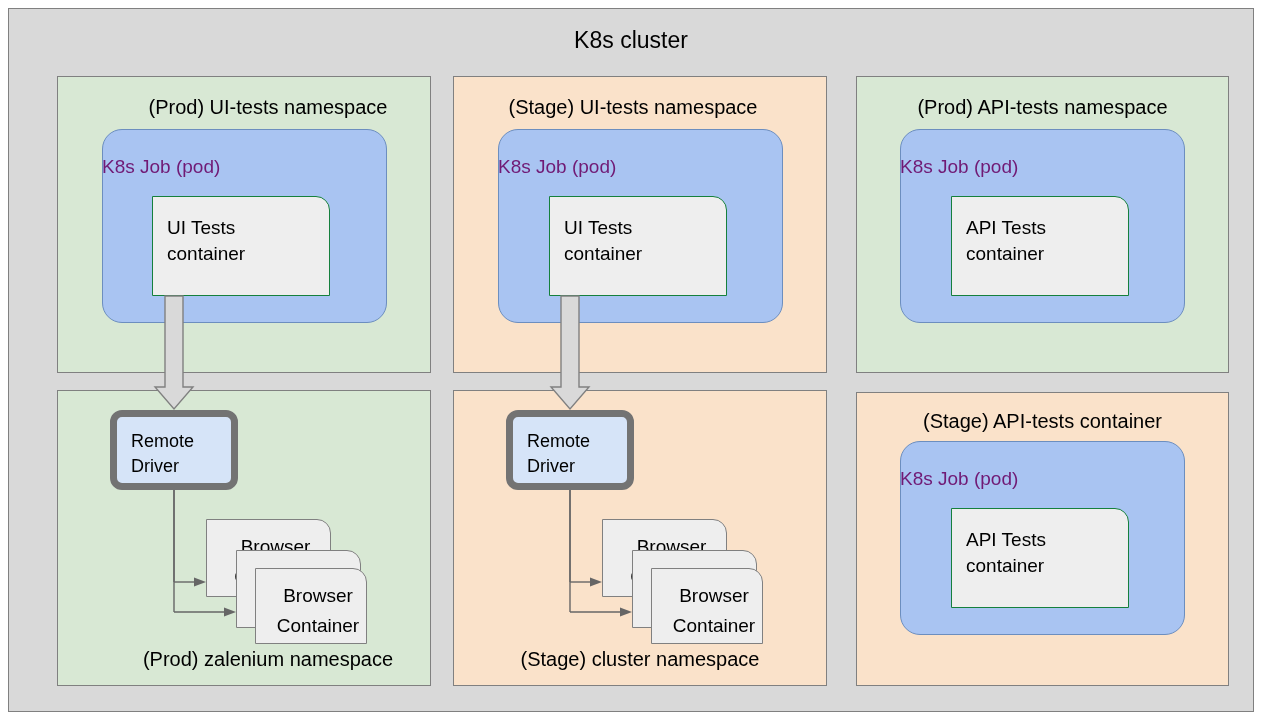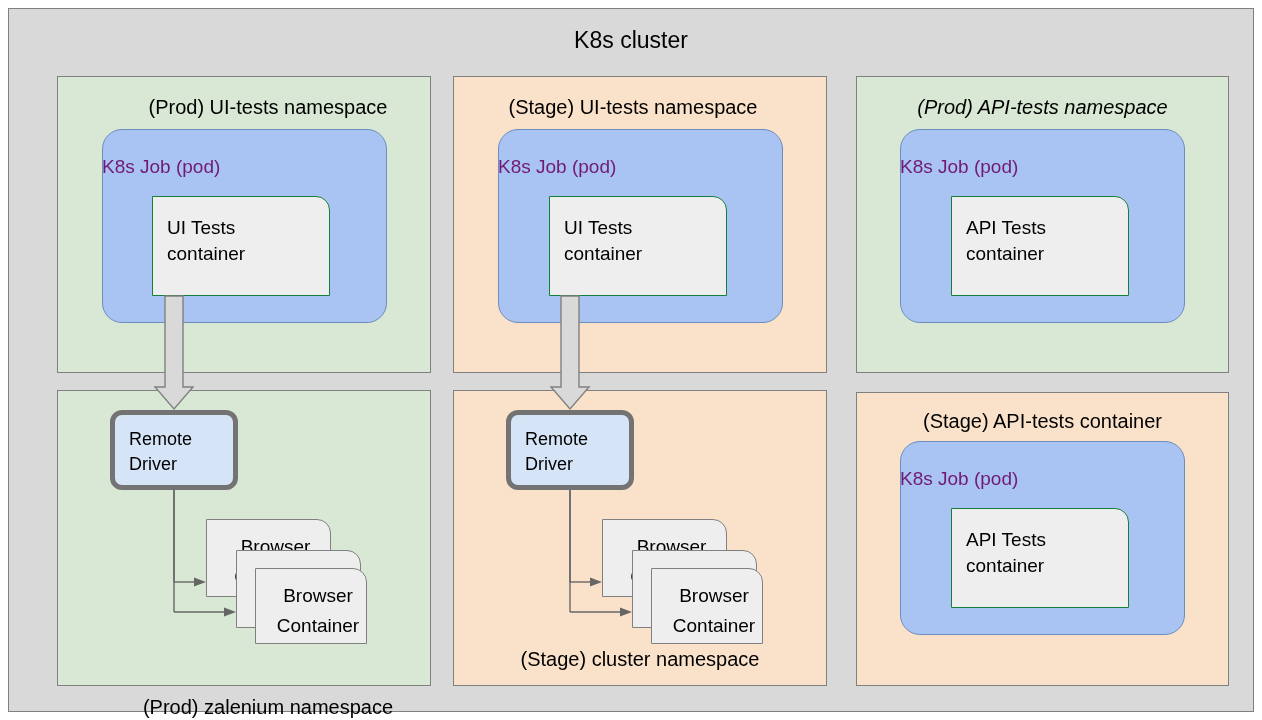--- a/index.html
+++ b/index.html
@@ -72,21 +72,21 @@
     padding: 18px 0 0 14px;
     font-size: 19px;
     color: #000000;
     line-height: 26px;
   }
   .container-box span { display: block; }
 
   
   .driver {
     background: #d6e4f8;
-    border: 5px solid #737373;
+    border: 7px solid #737373;
     border-radius: 12px;
     padding: 12px 0 0 14px;
     font-size: 18px;
     color: #000000;
     line-height: 25px;
   }
   .driver span { display: block; }
 
   
   .browser {
@@ -120,21 +120,21 @@
 
   <div class="abs pod" style="left:102px; top:129px; width:285px; height:194px;"></div>
   <div class="pod-title abs" style="left:102px; top:155px; width:285px;">K8s Job (pod)</div>
 
   <div class="abs container-box" style="left:152px; top:196px; width:178px; height:100px;">
     <span>UI Tests</span>
     <span>container</span>
   </div>
 
   <div class="abs ns ns-green" style="left:57px; top:390px; width:374px; height:296px;"></div>
-  <div class="ns-title abs" style="left:57px; top:646px; width:422px;margin-top:48px;">(Prod) zalenium namespace</div>
+  <div class="ns-title abs" style="left:57px; top:646px; width:422px;">(Prod) zalenium namespace</div>
 
   <div class="abs driver" style="left:110px; top:410px; width:128px; height:80px;">
     <span>Remote</span>
     <span>Driver</span>
   </div>
 
   <div class="abs browser" style="left:206px; top:519px; width:125px; height:78px;">
     <span>Browser</span>
     <span>Container</span>
   </div>
@@ -173,21 +173,21 @@
   <div class="abs browser" style="left:632px; top:550px; width:125px; height:78px;">
     <span>Browser</span>
     <span>Container</span>
   </div>
   <div class="abs browser" style="left:651px; top:568px; width:112px; height:76px;">
     <span>Browser</span>
     <span>Container</span>
   </div>
 
   <div class="abs ns ns-green" style="left:856px; top:76px; width:373px; height:297px;"></div>
-  <div class="ns-title abs" style="left:856px; top:94px; width:373px;font-style:italic;">(Prod) API-tests namespace</div>
+  <div class="ns-title abs" style="left:856px; top:94px; width:373px;">(Prod) API-tests namespace</div>
 
   <div class="abs pod" style="left:900px; top:129px; width:285px; height:194px;"></div>
   <div class="pod-title abs" style="left:900px; top:155px; width:285px;">K8s Job (pod)</div>
 
   <div class="abs container-box" style="left:951px; top:196px; width:178px; height:100px;">
     <span>API Tests</span>
     <span>container</span>
   </div>
 
   <div class="abs ns ns-orange" style="left:856px; top:392px; width:373px; height:294px;"></div>

